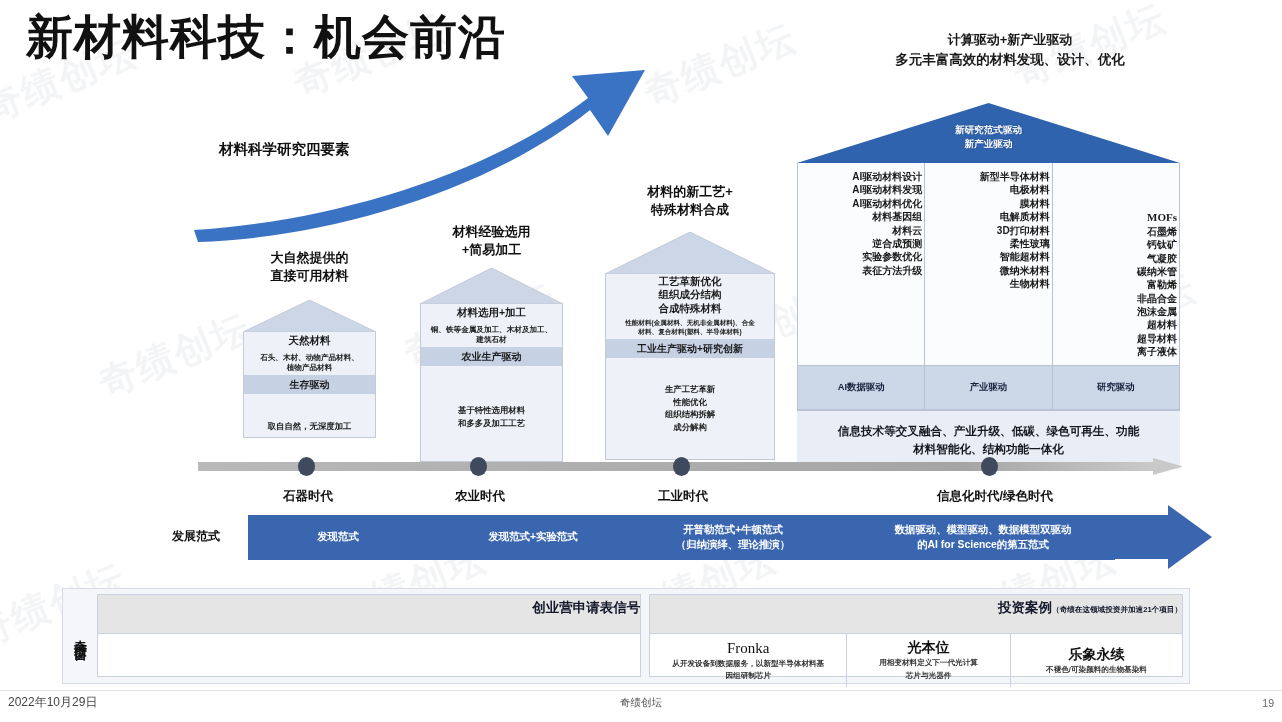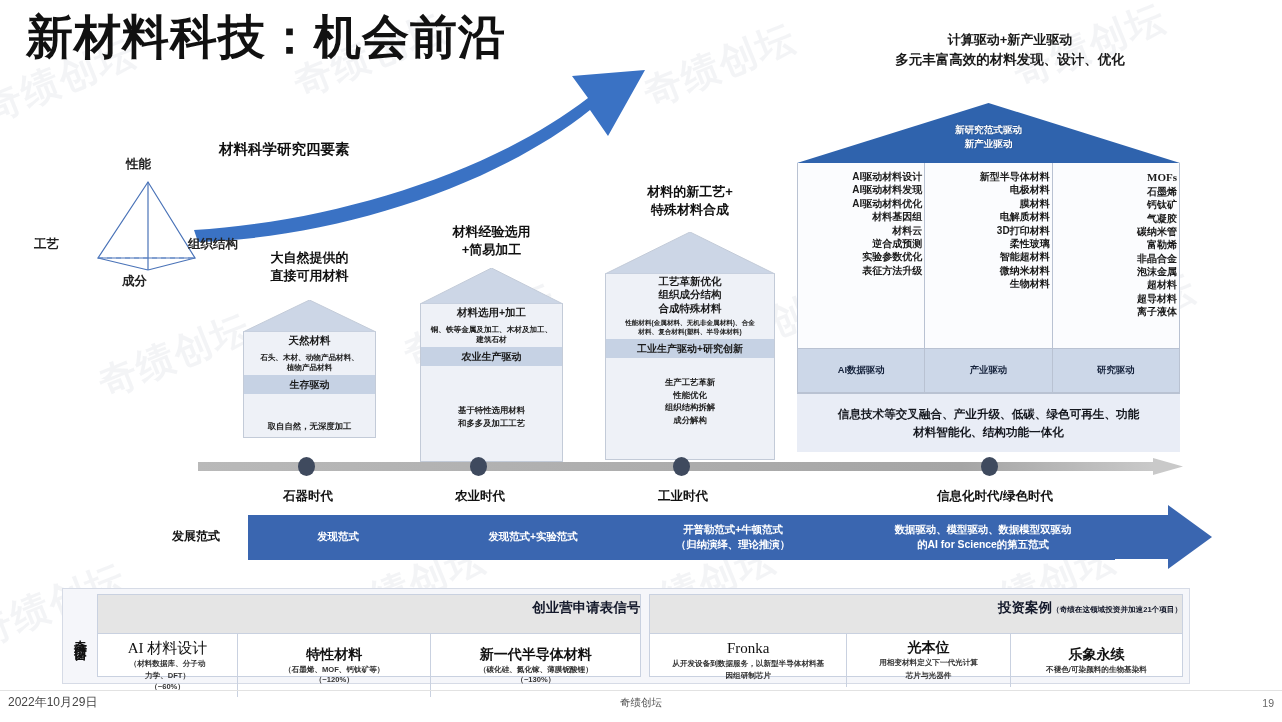--- a/index.html
+++ b/index.html
@@ -52,21 +52,21 @@
 
   
   #house4{left:797px;top:103px;width:383px;}
   .h4-roof-text{position:absolute;left:0;right:0;top:20px;text-align:center;color:#fff;
        font-size:9.6px;font-weight:700;line-height:1.45;text-shadow:0 0 2px rgba(0,0,0,.25);}
   .h4-body{border:1px solid #b9c2d2;border-top:none;background:#f2f4f9;box-sizing:border-box;}
   .h4-cols{display:flex;}
   .h4-col{flex:1;border-right:1px solid #b9c2d2;background:#fbfcfe;}
   .h4-col:last-child{border-right:none;}
   .h4-col .items{padding:7px 2px 6px;text-align:right;font-size:10px;font-weight:700;color:#1b1b1b;line-height:1.34;min-height:172px;}
-  .h4-col .items .mofs{font-family:"Liberation Serif",serif;font-size:11px;}
+  .h4-col .items .mofs{font-family:"Liberation Serif",serif;font-size:11px;margin-top:40px;}
   .h4-drivers{display:flex;background:#ccd7e8;border-top:1px solid #b9c2d2;}
   .h4-drivers div{flex:1;text-align:center;font-size:9.4px;font-weight:700;color:#16233c;padding:15px 0;border-right:1px solid #b9c2d2;}
   .h4-drivers div:last-child{border-right:none;}
   .h4-bottom{background:#e9edf6;text-align:center;font-size:11.6px;font-weight:700;color:#15181f;
              line-height:1.55;padding:11px 8px;border-top:1px solid #b9c2d2;}
 
   
   .timeline{position:absolute;left:198px;top:458px;width:985px;height:18px;}
   .tl-dot{position:absolute;width:17px;height:19px;border-radius:50%;background:#3f4a5e;top:-1px;}
   .era{position:absolute;top:488px;font-size:12.5px;font-weight:700;color:#111;white-space:nowrap;text-align:center;}
@@ -125,33 +125,20 @@
     <div style="font-size:13.5px;font-weight:700;line-height:1.5;">多元丰富高效的材料发现、设计、优化</div>
   </div>
 
   <div class="arrow-curve">
     <svg width="520" height="180" viewBox="0 0 520 180">
       <path d="M 8 172 C 140 168, 300 120, 400 40 L 418 66 L 455 0 L 382 6 L 398 28 C 300 104, 140 152, 4 160 Z" fill="#3a72c4"></path>
     </svg>
   </div>
 
   <div class="four-elem-title">材料科学研究四要素</div>
-  <div class="tetra-wrap">
-    <svg width="220" height="135" viewBox="0 0 220 135" style="position:absolute;left:0;top:0;">
-      <polygon points="108,22 58,98 155,98" fill="none" stroke="#4a73b8" stroke-width="1.2"></polygon>
-      <line x1="108" y1="22" x2="108" y2="110" stroke="#4a73b8" stroke-width="1.2"></line>
-      <line x1="58" y1="98" x2="108" y2="110" stroke="#4a73b8" stroke-width="1.2"></line>
-      <line x1="155" y1="98" x2="108" y2="110" stroke="#4a73b8" stroke-width="1.2"></line>
-      <line x1="58" y1="98" x2="155" y2="98" stroke="#5e86c6" stroke-width="1.1" stroke-dasharray="5,4"></line>
-    </svg>
-    <div class="tetra-label lbl-perf">性能</div>
-    <div class="tetra-label lbl-proc">工艺</div>
-    <div class="tetra-label lbl-struct">组织结构</div>
-    <div class="tetra-label lbl-comp">成分</div>
-  </div>
 
   <div class="cap-above" style="left:243px;top:249px;width:133px;">
     <div>大自然提供的</div>
     <div>直接可用材料</div>
   </div>
   <div class="house" id="house1">
     <svg width="133" height="32" viewBox="0 0 133 32" style="display:block;">
       <polygon points="66.5,0 133,32 0,32" fill="#ccd6e6" stroke="#c3cbd8" stroke-width="1"></polygon>
     </svg>
     <div class="body" style="height:106px;">
@@ -199,21 +186,21 @@
       <div class="h-title" style="padding:1px 0 2px;line-height:1.28;">
         <div>工艺革新优化</div>
         <div>组织成分结构</div>
         <div>合成特殊材料</div>
       </div>
       <div class="h-sub" style="font-size:6.6px;">
         <div>性能材料(金属材料、无机非金属材料)、合金</div>
         <div>材料、复合材料(塑料、半导体材料)</div>
       </div>
       <div class="h-drive">工业生产驱动+研究创新</div>
-      <div class="h-foot" style="padding-top:18px;">
+      <div class="h-foot" style="padding-top:25px;">
         <div>生产工艺革新</div>
         <div>性能优化</div>
         <div>组织结构拆解</div>
         <div>成分解构</div>
       </div>
     </div>
   </div>
 
   <div class="house" id="house4">
     <div style="position:relative;">
@@ -331,38 +318,20 @@
 
   <div class="btable">
     <div class="bt-side">
       <span>奇绩窗口</span>
     </div>
     <div class="bt-main">
 
       <div class="bt-group" style="flex:1.02;">
         <div class="bt-ghead">
           <span>创业营申请表信号</span><span class="note"></span>
-        </div>
-        <div class="bt-cells">
-          <div class="bt-cell" style="flex:0.80;">
-            <div class="n serif">AI 材料设计</div>
-            <div class="d">（材料数据库、分子动</div>
-            <div class="d">力学、DFT）</div>
-            <div class="p">（~60%）</div>
-          </div>
-          <div class="bt-cell" style="flex:1.12;">
-            <div class="n">特性材料</div>
-            <div class="d">（石墨烯、MOF、钙钛矿等）</div>
-            <div class="p">（~120%）</div>
-          </div>
-          <div class="bt-cell" style="flex:1.22;">
-            <div class="n">新一代半导体材料</div>
-            <div class="d">（碳化硅、氮化镓、薄膜铌酸锂）</div>
-            <div class="p">（~130%）</div>
-          </div>
         </div>
       </div>
 
       <div class="bt-group" style="flex:1.0;">
         <div class="bt-ghead">
           <span>投资案例</span><span class="note">（奇绩在这领域投资并加速21个项目）</span>
         </div>
         <div class="bt-cells">
           <div class="bt-cell" style="flex:1.15;">
             <div class="n serif">Fronka</div>

